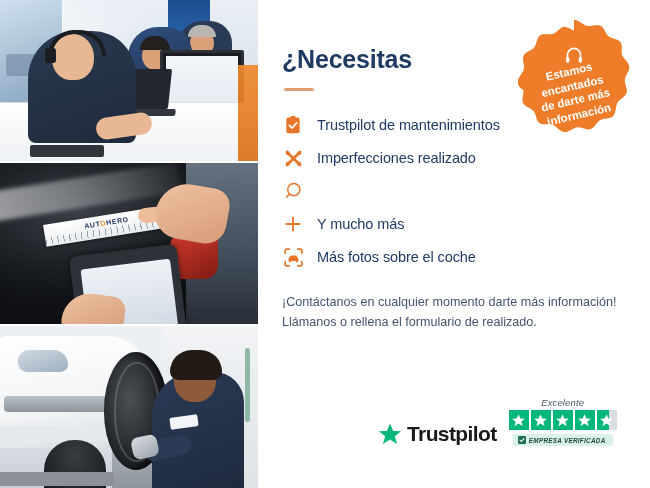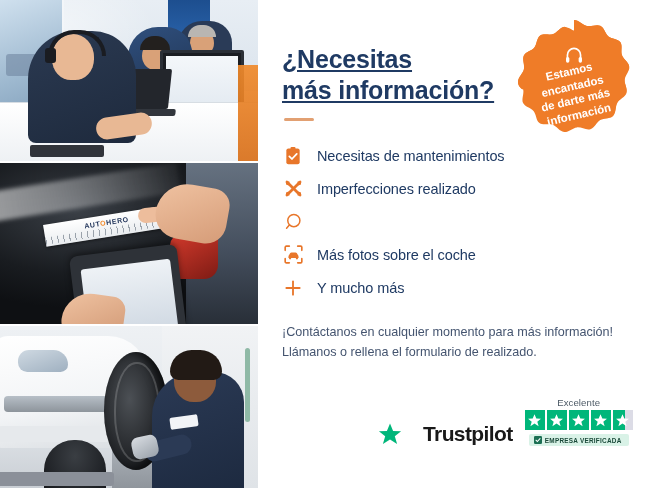--- a/index.html
+++ b/index.html
@@ -295,21 +295,21 @@
   }
   .title{
     color:#1f3a63;
     font-size:25px;
     font-weight:bold;
     line-height:1.22;
     letter-spacing:-.2px;
     margin:0;
     max-width:230px;
   }
-  .title-line{display:block;text-decoration:underline;}
+  .title-line{display:block;}
   .divider{
     width:30px;height:3px;background:#e2a072;
     margin:13px 0 18px 2px;border-radius:2px;
   }
 
   .feature-list{
     list-style:none;margin:0;padding:0;
   }
   .feature{
     display:flex;align-items:center;
@@ -359,26 +359,26 @@
     line-height:1.28;
   }
   .badge .btxt span{display:block;white-space:nowrap;}
 
   
   .trust{
     position:absolute;
     left:120px;bottom:42px;
     display:flex;align-items:flex-end;gap:12px;
   }
-  .tp-logo{display:flex;align-items:flex-start;gap:21px;}
+  .tp-logo{display:flex;align-items:flex-start;gap:5px;}
   .tp-star{width:24px;height:24px;flex:0 0 24px;}
   .tp-word{
     color:#191919;font-size:21px;font-weight:bold;letter-spacing:-.6px;
   }
-  .tp-right{display:flex;flex-direction:column;align-items:center;gap:2px;}
+  .tp-right{display:flex;flex-direction:column;align-items:center;gap:2px;font-style:italic;}
   .tp-rating{
     color:#4d5a66;font-size:9.6px;letter-spacing:.1px;
     align-self:center;
   }
   .stars{display:flex;gap:2px;}
   .star-box{
     width:20px;height:20px;background:#00b67a;
     display:flex;align-items:center;justify-content:center;
     position:relative;overflow:hidden;
   }
@@ -459,36 +459,35 @@
       <div class="hair"></div>
       <div class="arm"></div>
       <div class="glove"></div>
     </div>
   </div>
 
   <div class="content">
 
     <h1 class="title">
       <span class="title-line">¿Necesitas</span>
-      <span class="title-line">más información?</span>
     </h1>
 
     <div class="divider"></div>
 
     <ul class="feature-list">
 
       <li class="feature">
         <span class="ic">
           <svg width="20" height="20" viewBox="0 0 24 24">
             <rect x="4" y="3" width="16" height="19" rx="2.5" fill="#e8762a"></rect>
             <rect x="9" y="1.2" width="6" height="3.6" rx="1.3" fill="#e8762a"></rect>
             <path d="M7.6 12.4l3.1 3.2 5.8-6.2" stroke="#ffffff" stroke-width="2.1" fill="none" stroke-linecap="round" stroke-linejoin="round"></path>
           </svg>
         </span>
-        <span class="lbl">Necesitas de mantenimientos</span>
+        <span class="lbl">Trustpilot de mantenimientos</span>
       </li>
 
       <li class="feature">
         <span class="ic">
           <svg width="21" height="21" viewBox="0 0 24 24">
             <g stroke="#e8762a" stroke-width="3.1" stroke-linecap="round">
               <line x1="4.5" y1="4.5" x2="19.5" y2="19.5"></line>
               <line x1="19.5" y1="4.5" x2="4.5" y2="19.5"></line>
             </g>
             <path d="M3.4 3.2l4.2 1.1-1.1 4.2-3.1-1z" fill="#e8762a"></path>
@@ -500,54 +499,54 @@
         <span class="lbl">Imperfecciones realizado</span>
       </li>
 
       <li class="feature">
         <span class="ic">
           <svg width="20" height="20" viewBox="0 0 24 24">
             <circle cx="13" cy="10.3" r="7.3" fill="none" stroke="#e8762a" stroke-width="1.8"></circle>
             <line x1="7.6" y1="15.6" x2="4.3" y2="19.4" stroke="#e8762a" stroke-width="1.8" stroke-linecap="round"></line>
           </svg>
         </span>
+      </li>
+
+      <li class="feature">
+        <span class="ic">
+          <svg width="20" height="20" viewBox="0 0 24 24">
+            <g stroke="#e8762a" stroke-width="2.2" stroke-linecap="round">
+              <line x1="12" y1="4" x2="12" y2="20"></line>
+              <line x1="4" y1="12" x2="20" y2="12"></line>
+            </g>
+          </svg>
+        </span>
+        <span class="lbl">Y mucho más</span>
       </li>
 
       <li class="feature">
         <span class="ic">
           <svg width="21" height="21" viewBox="0 0 24 24">
             <g stroke="#e8762a" stroke-width="1.9" fill="none" stroke-linecap="round">
               <path d="M2.5 7.2V3.8A1.3 1.3 0 0 1 3.8 2.5h3.4"></path>
               <path d="M16.8 2.5h3.4a1.3 1.3 0 0 1 1.3 1.3v3.4"></path>
               <path d="M21.5 16.8v3.4a1.3 1.3 0 0 1-1.3 1.3h-3.4"></path>
               <path d="M7.2 21.5H3.8a1.3 1.3 0 0 1-1.3-1.3v-3.4"></path>
             </g>
             <path d="M6.2 14.6c0-1.1.5-2 1.1-2.6l1-1.6c.3-.5.8-.8 1.4-.8h4.6c.6 0 1.1.3 1.4.8l1 1.6c.6.6 1.1 1.5 1.1 2.6v1.5h-11.6z" fill="#e8762a"></path>
             <circle cx="8.1" cy="16.4" r="1.25" fill="#e8762a"></circle>
             <circle cx="15.9" cy="16.4" r="1.25" fill="#e8762a"></circle>
           </svg>
         </span>
         <span class="lbl">Más fotos sobre el coche</span>
       </li>
-
-      <li class="feature">
-        <span class="ic">
-          <svg width="20" height="20" viewBox="0 0 24 24">
-            <g stroke="#e8762a" stroke-width="2.2" stroke-linecap="round">
-              <line x1="12" y1="4" x2="12" y2="20"></line>
-              <line x1="4" y1="12" x2="20" y2="12"></line>
-            </g>
-          </svg>
-        </span>
-        <span class="lbl">Y mucho más</span>
-      </li>
     </ul>
 
     <div class="contact">
-      <span>¡Contáctanos en cualquier momento para más información!</span>
+      <span>¡Contáctanos en cualquier momento darte más información!</span>
       <span>Llámanos o rellena el formulario de realizado.</span>
     </div>
 
     <div class="badge">
       <svg class="burst" viewBox="0 0 128 128">
         <path fill="#ef7c28" d="M64 2c4.6 0 8.2 4.9 12.7 5.9 4.5 1 9.7-2 13.7-.1 4 1.9 4.7 7.9 8.1 10.6 3.4 2.7 9.4 2.3 11.9 5.8 2.5 3.5.2 9.1 1.7 13.2 1.5 4.1 6.8 6.9 7.2 11.4.4 4.5-4.1 8.3-4.6 12.8-.5 4.5 3.1 9.2 1.8 13.5-1.3 4.3-7 6-9.2 9.9-2.2 3.9-1 9.8-4.1 12.9-3.1 3.1-9 1.9-12.9 4.1-3.9 2.2-5.6 7.9-9.9 9.2-4.3 1.3-9-2.3-13.5-1.8-4.5.5-8.3 5-12.8 4.6-4.5-.4-7.3-5.7-11.4-7.2-4.1-1.5-9.7.8-13.2-1.7-3.5-2.5-3.1-8.5-5.8-11.9-2.7-3.4-8.7-4.1-10.6-8.1-1.9-4 1.1-9.2.1-13.7C12.9 72.2 8 68.6 8 64s4.9-8.2 5.9-12.7c1-4.5-2-9.7-.1-13.7 1.9-4 7.9-4.7 10.6-8.1 2.7-3.4 2.3-9.4 5.8-11.9 3.5-2.5 9.1-.2 13.2-1.7 4.1-1.5 6.9-6.8 11.4-7.2C55.3 8.3 59.1 13 64 13V2z"></path>
         <path fill="#ef7c28" d="M64 2c4.9 0 8.6 5 13.1 6 4.4 1 9.5-1.9 13.4 0 3.9 1.9 4.6 7.8 8 10.4 3.3 2.6 9.3 2.2 11.8 5.6 2.4 3.4.1 9 1.6 13.1 1.4 4 6.7 6.8 7.1 11.2.4 4.4-4 8.2-4.5 12.6-.5 4.4 3 9 1.8 13.3-1.3 4.2-6.9 5.9-9 9.7-2.2 3.8-1 9.6-4 12.7-3 3-8.8 1.8-12.7 4-3.8 2.2-5.5 7.8-9.7 9-4.3 1.3-8.9-2.3-13.3-1.8-4.4.5-8.2 4.9-12.6 4.5-4.4-.4-7.2-5.6-11.2-7.1-4-1.4-9.6.8-13.1-1.6-3.4-2.4-3-8.4-5.6-11.8-2.6-3.3-8.6-4-10.4-8-1.9-3.9 1-9 0-13.4C13 72.6 8 68.9 8 64s5-8.6 6-13.1c1-4.4-1.9-9.5 0-13.4 1.9-3.9 7.8-4.6 10.4-8 2.6-3.3 2.2-9.3 5.6-11.8 3.4-2.4 9-.1 13.1-1.6 4-1.4 6.8-6.7 11.2-7.1 4.4-.4 8.2 4 12.6 4.5z"></path>
       </svg>
       <svg class="headset" viewBox="0 0 24 22">
         <path d="M3 16v-5a9 9 0 0 1 18 0v5" fill="none" stroke="#ffffff" stroke-width="2.3" stroke-linecap="round"></path>

